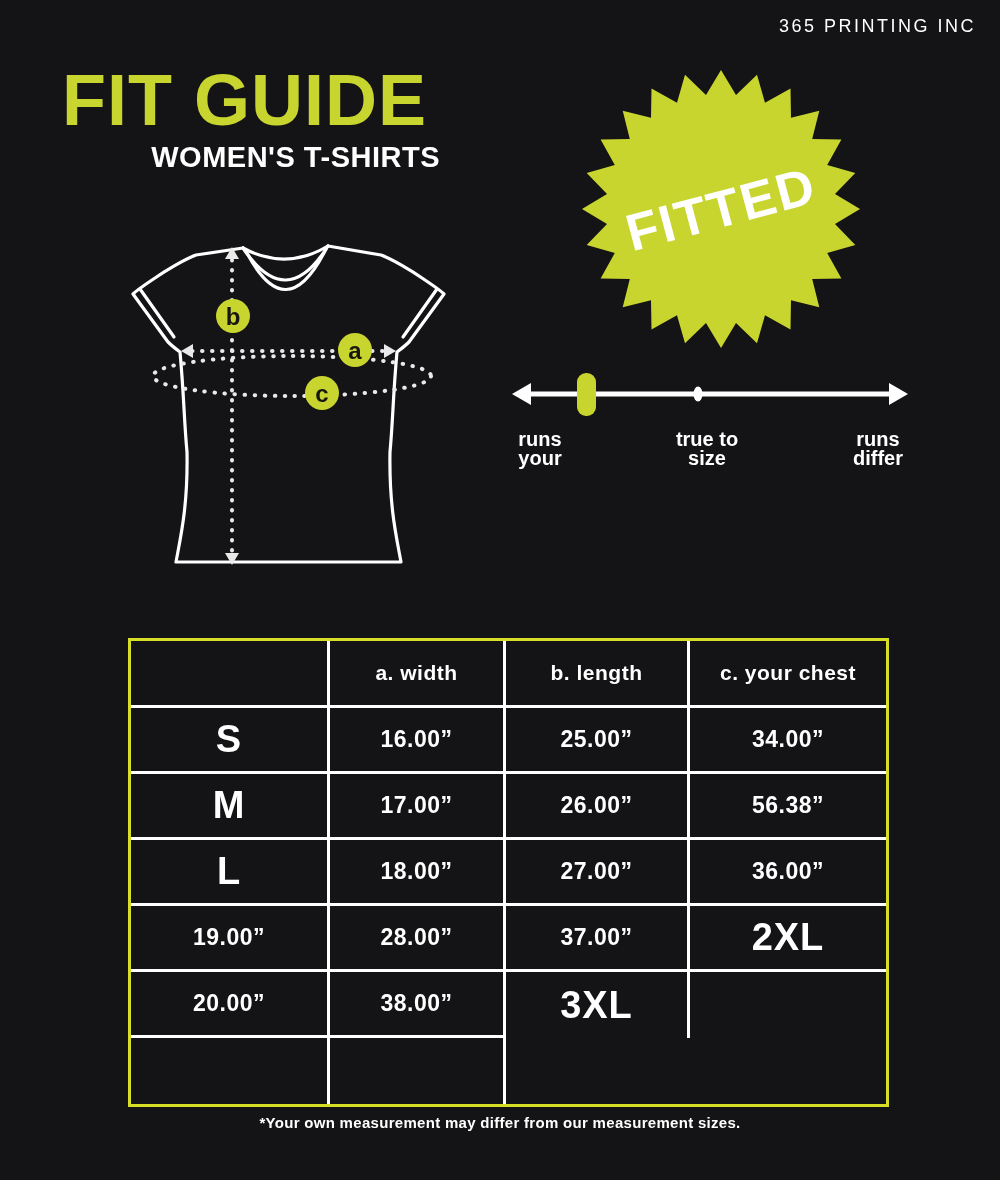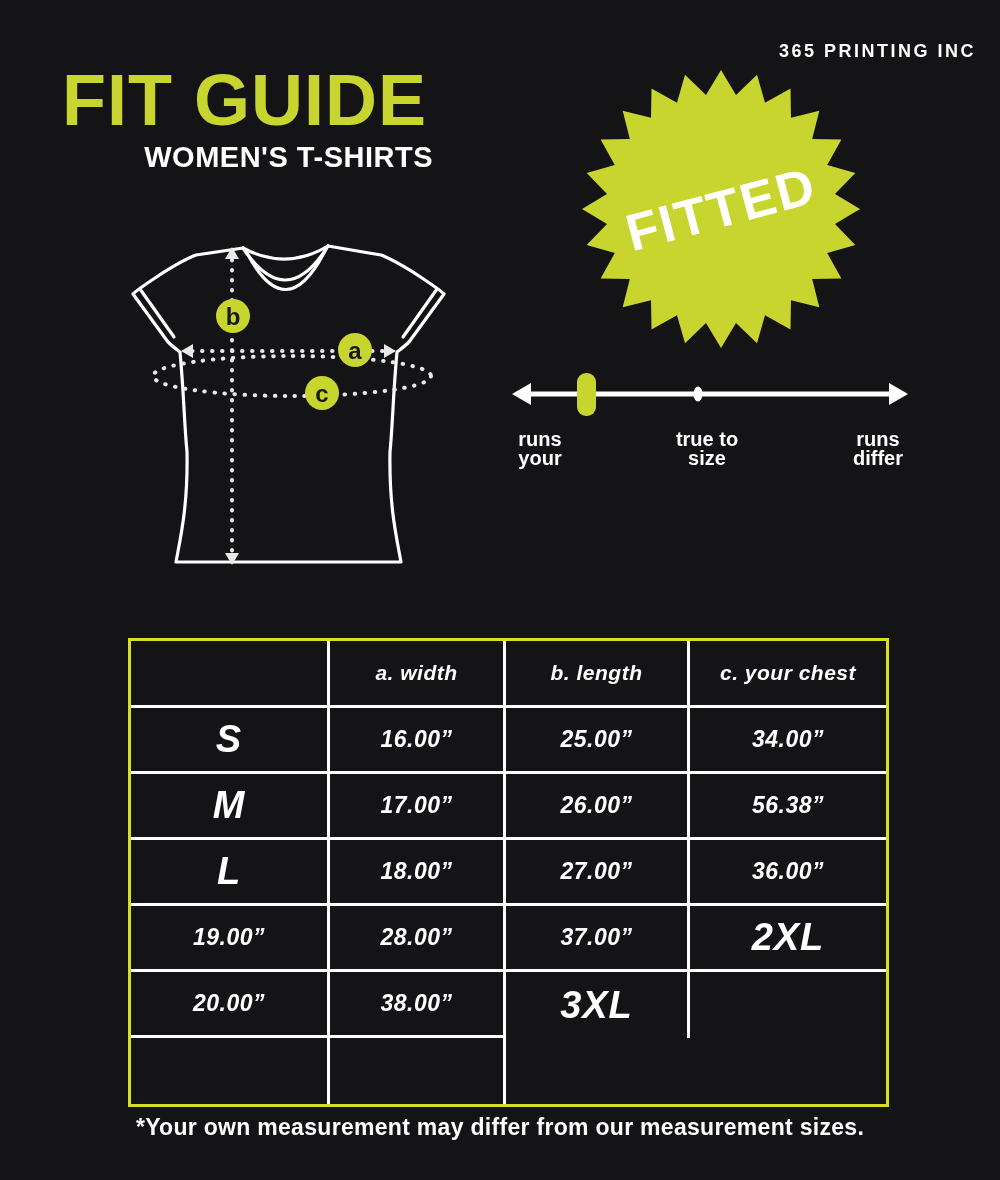--- a/index.html
+++ b/index.html
@@ -13,31 +13,31 @@
   html,body{background:#000;}
   body{font-family:"Liberation Sans", sans-serif;}
   .page{
     position:relative;
     width:1000px;height:1180px;
     background:var(--bg);
     overflow:hidden;
     color:var(--fg);
   }
   .brand{
-    position:absolute;top:41px;right:24px;
-    font-size:18px;font-weight:bold;letter-spacing:2.5px;
+    position:absolute;top:16px;right:24px;
+    font-size:18px;font-weight:normal;letter-spacing:2.5px;
     color:var(--fg);white-space:nowrap;
   }
   .title{
     position:absolute;left:62px;top:64px;
     font-size:72px;font-weight:bold;letter-spacing:1px;
     color:var(--accent);line-height:1;white-space:nowrap;
   }
   .subtitle{
-    position:absolute;left:58px;top:141px;width:375px;
+    position:absolute;left:65px;top:141px;width:375px;
     text-align:right;
     font-size:29px;font-weight:bold;letter-spacing:0.5px;
     color:var(--fg);white-space:nowrap;
   }
   .shirt-svg{position:absolute;left:110px;top:213px;width:350px;height:370px;}
   .star-svg{position:absolute;left:571px;top:59px;width:300px;height:300px;}
   .star-text{
     font-family:"Liberation Sans", sans-serif;
     font-size:52px;font-weight:bold;letter-spacing:2px;
     fill:var(--fg);
@@ -61,30 +61,30 @@
     border:3px solid var(--table-border);
     display:grid;
     grid-template-columns:199fr 176fr 184fr 196fr;
     grid-template-rows:67px repeat(6,66px);
     background:var(--bg);
   }
   .cell{
     display:flex;align-items:center;justify-content:center;
     border-right:3px solid var(--fg);
     border-bottom:3px solid var(--fg);
-    color:var(--fg);font-weight:bold;font-style:italic;
+    color:var(--fg);font-weight:bold;
   }
   .fit-table > .cell:nth-child(4n){border-right:none;}
   .fit-table > .cell:nth-last-child(-n+4){border-bottom:none;}
   .header-cell{font-size:21px;letter-spacing:0.5px;}
   .size-cell{font-size:38px;letter-spacing:1px;}
   .value-cell{font-size:23px;letter-spacing:0.5px;}
   .footnote{
     position:absolute;left:0;top:1114px;width:1000px;
-    text-align:center;font-size:23px;font-weight:bold;
+    text-align:center;font-size:15px;font-weight:bold;
     color:var(--fg);letter-spacing:0.3px;
   }
 </style>
 </head>
 <body>
 
 <div class="page">
 
   <div class="brand">365 PRINTING INC</div>
 

